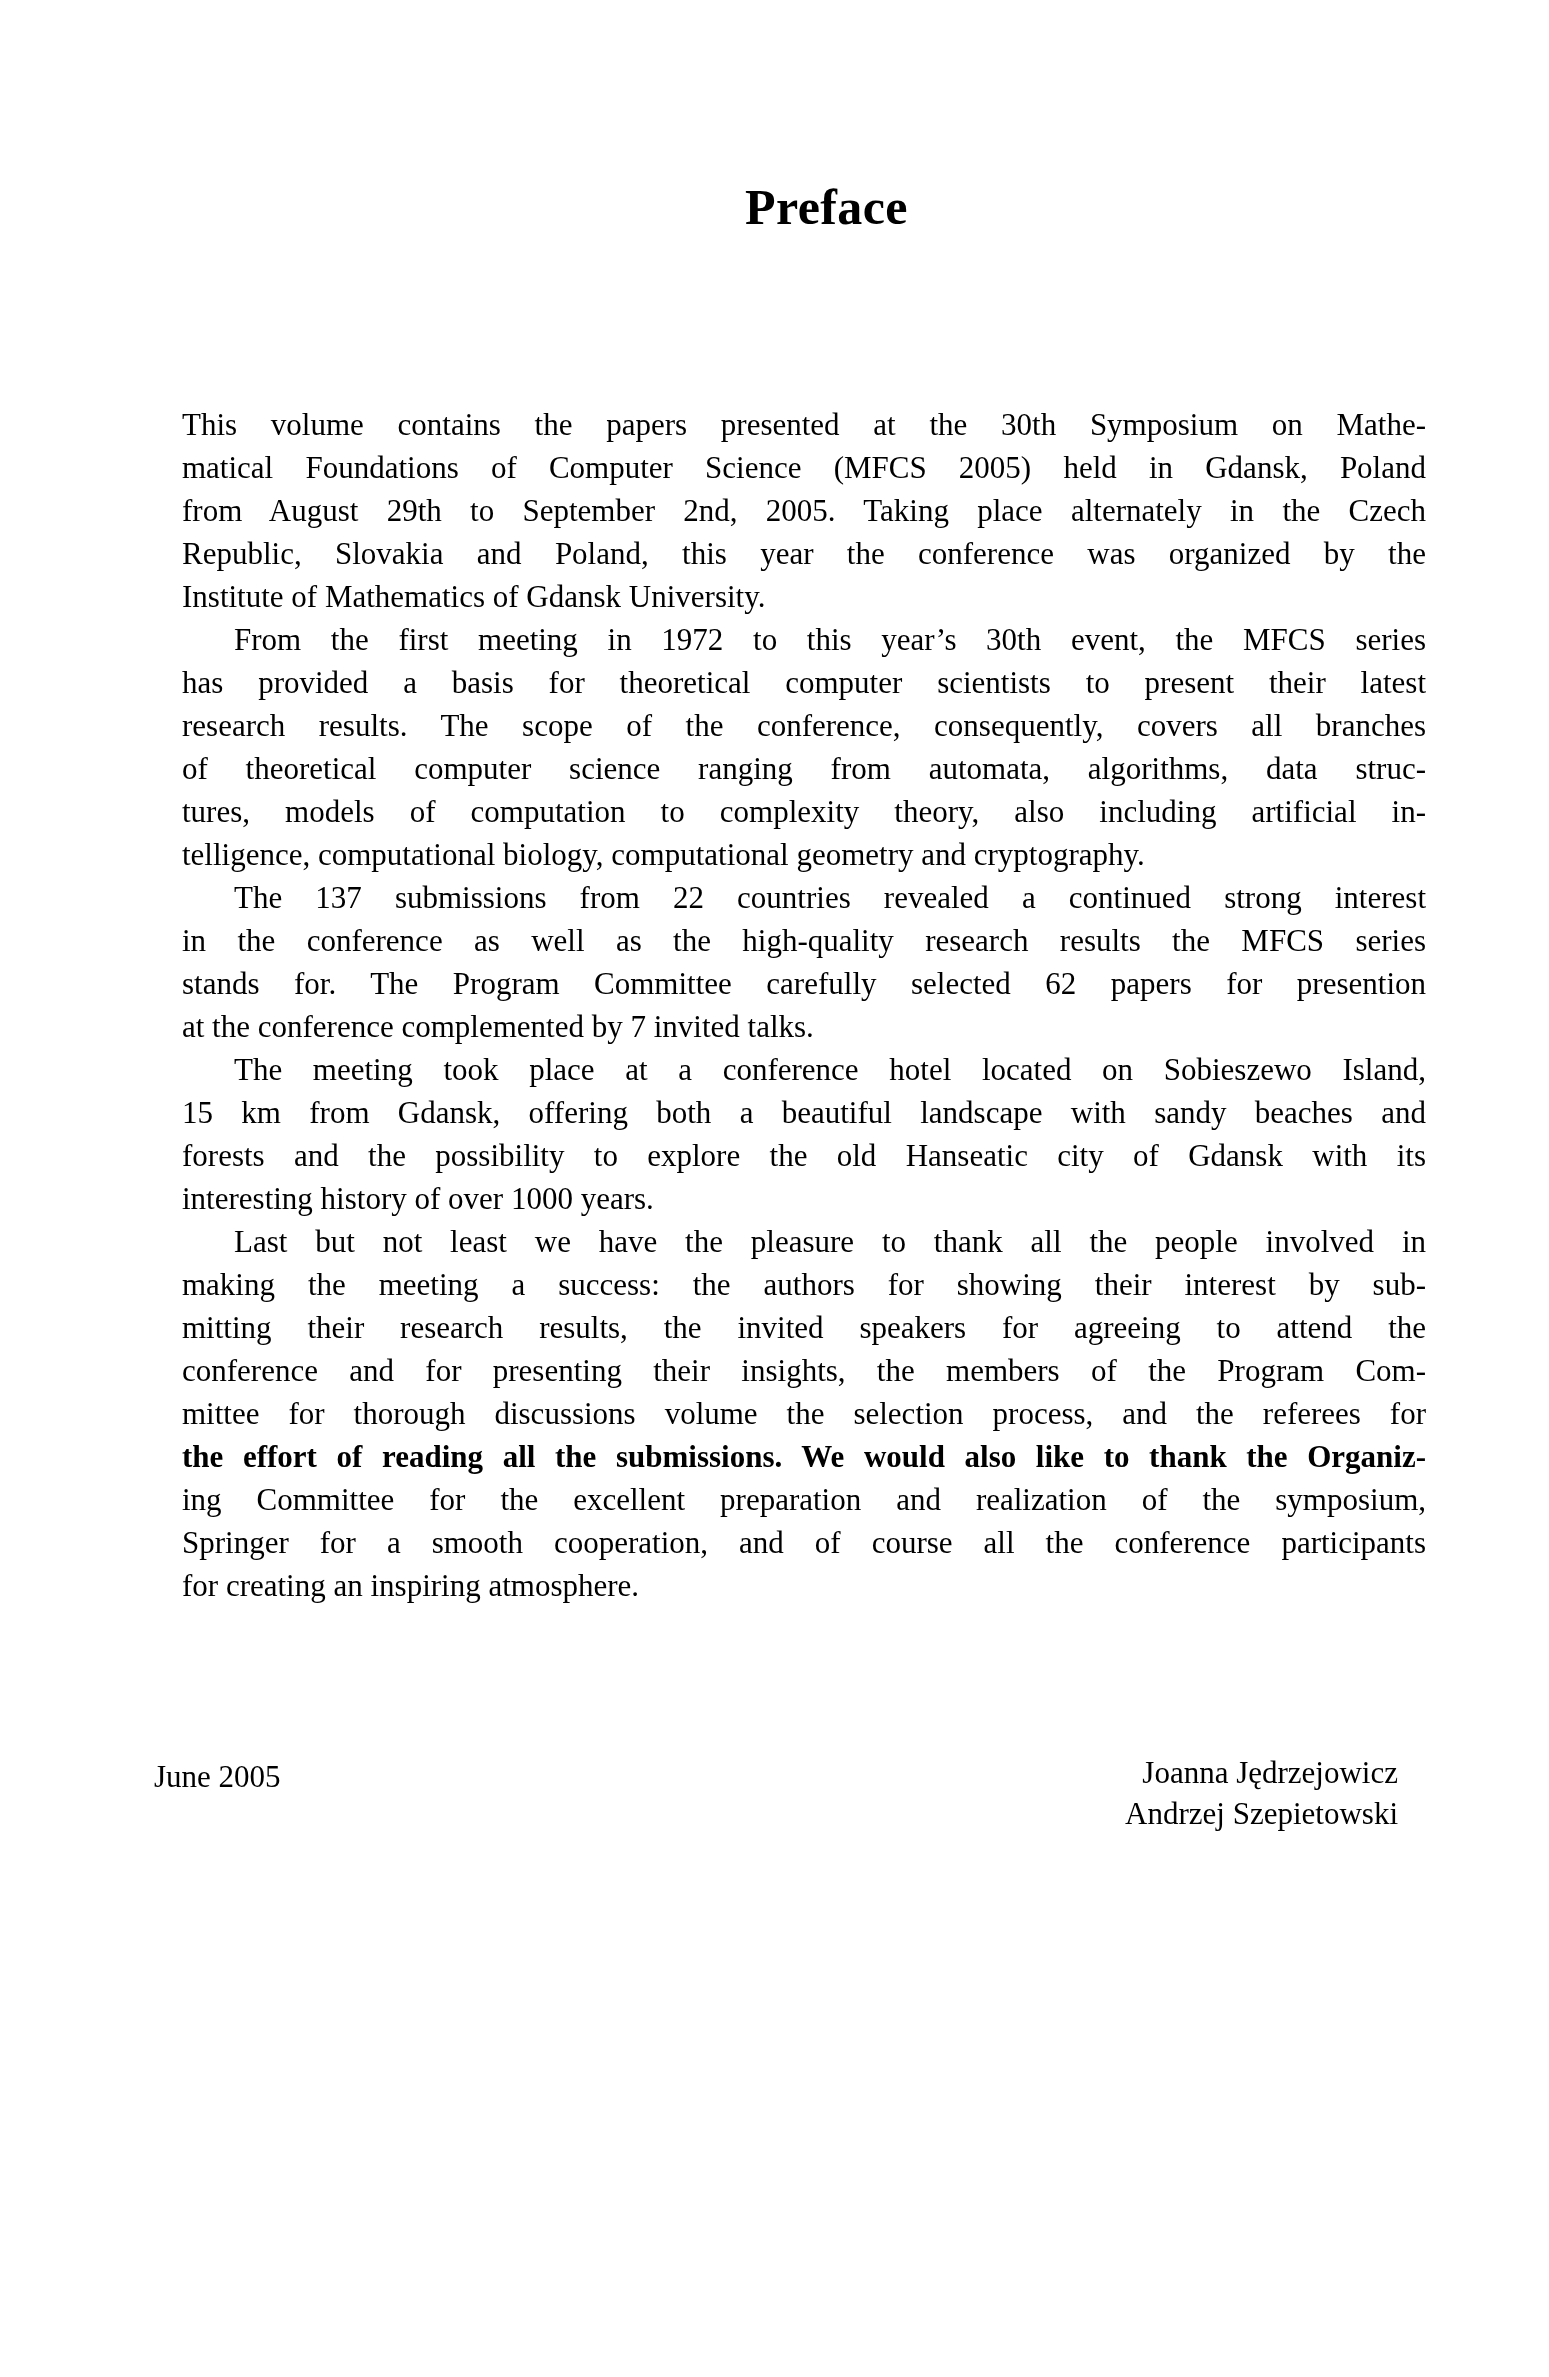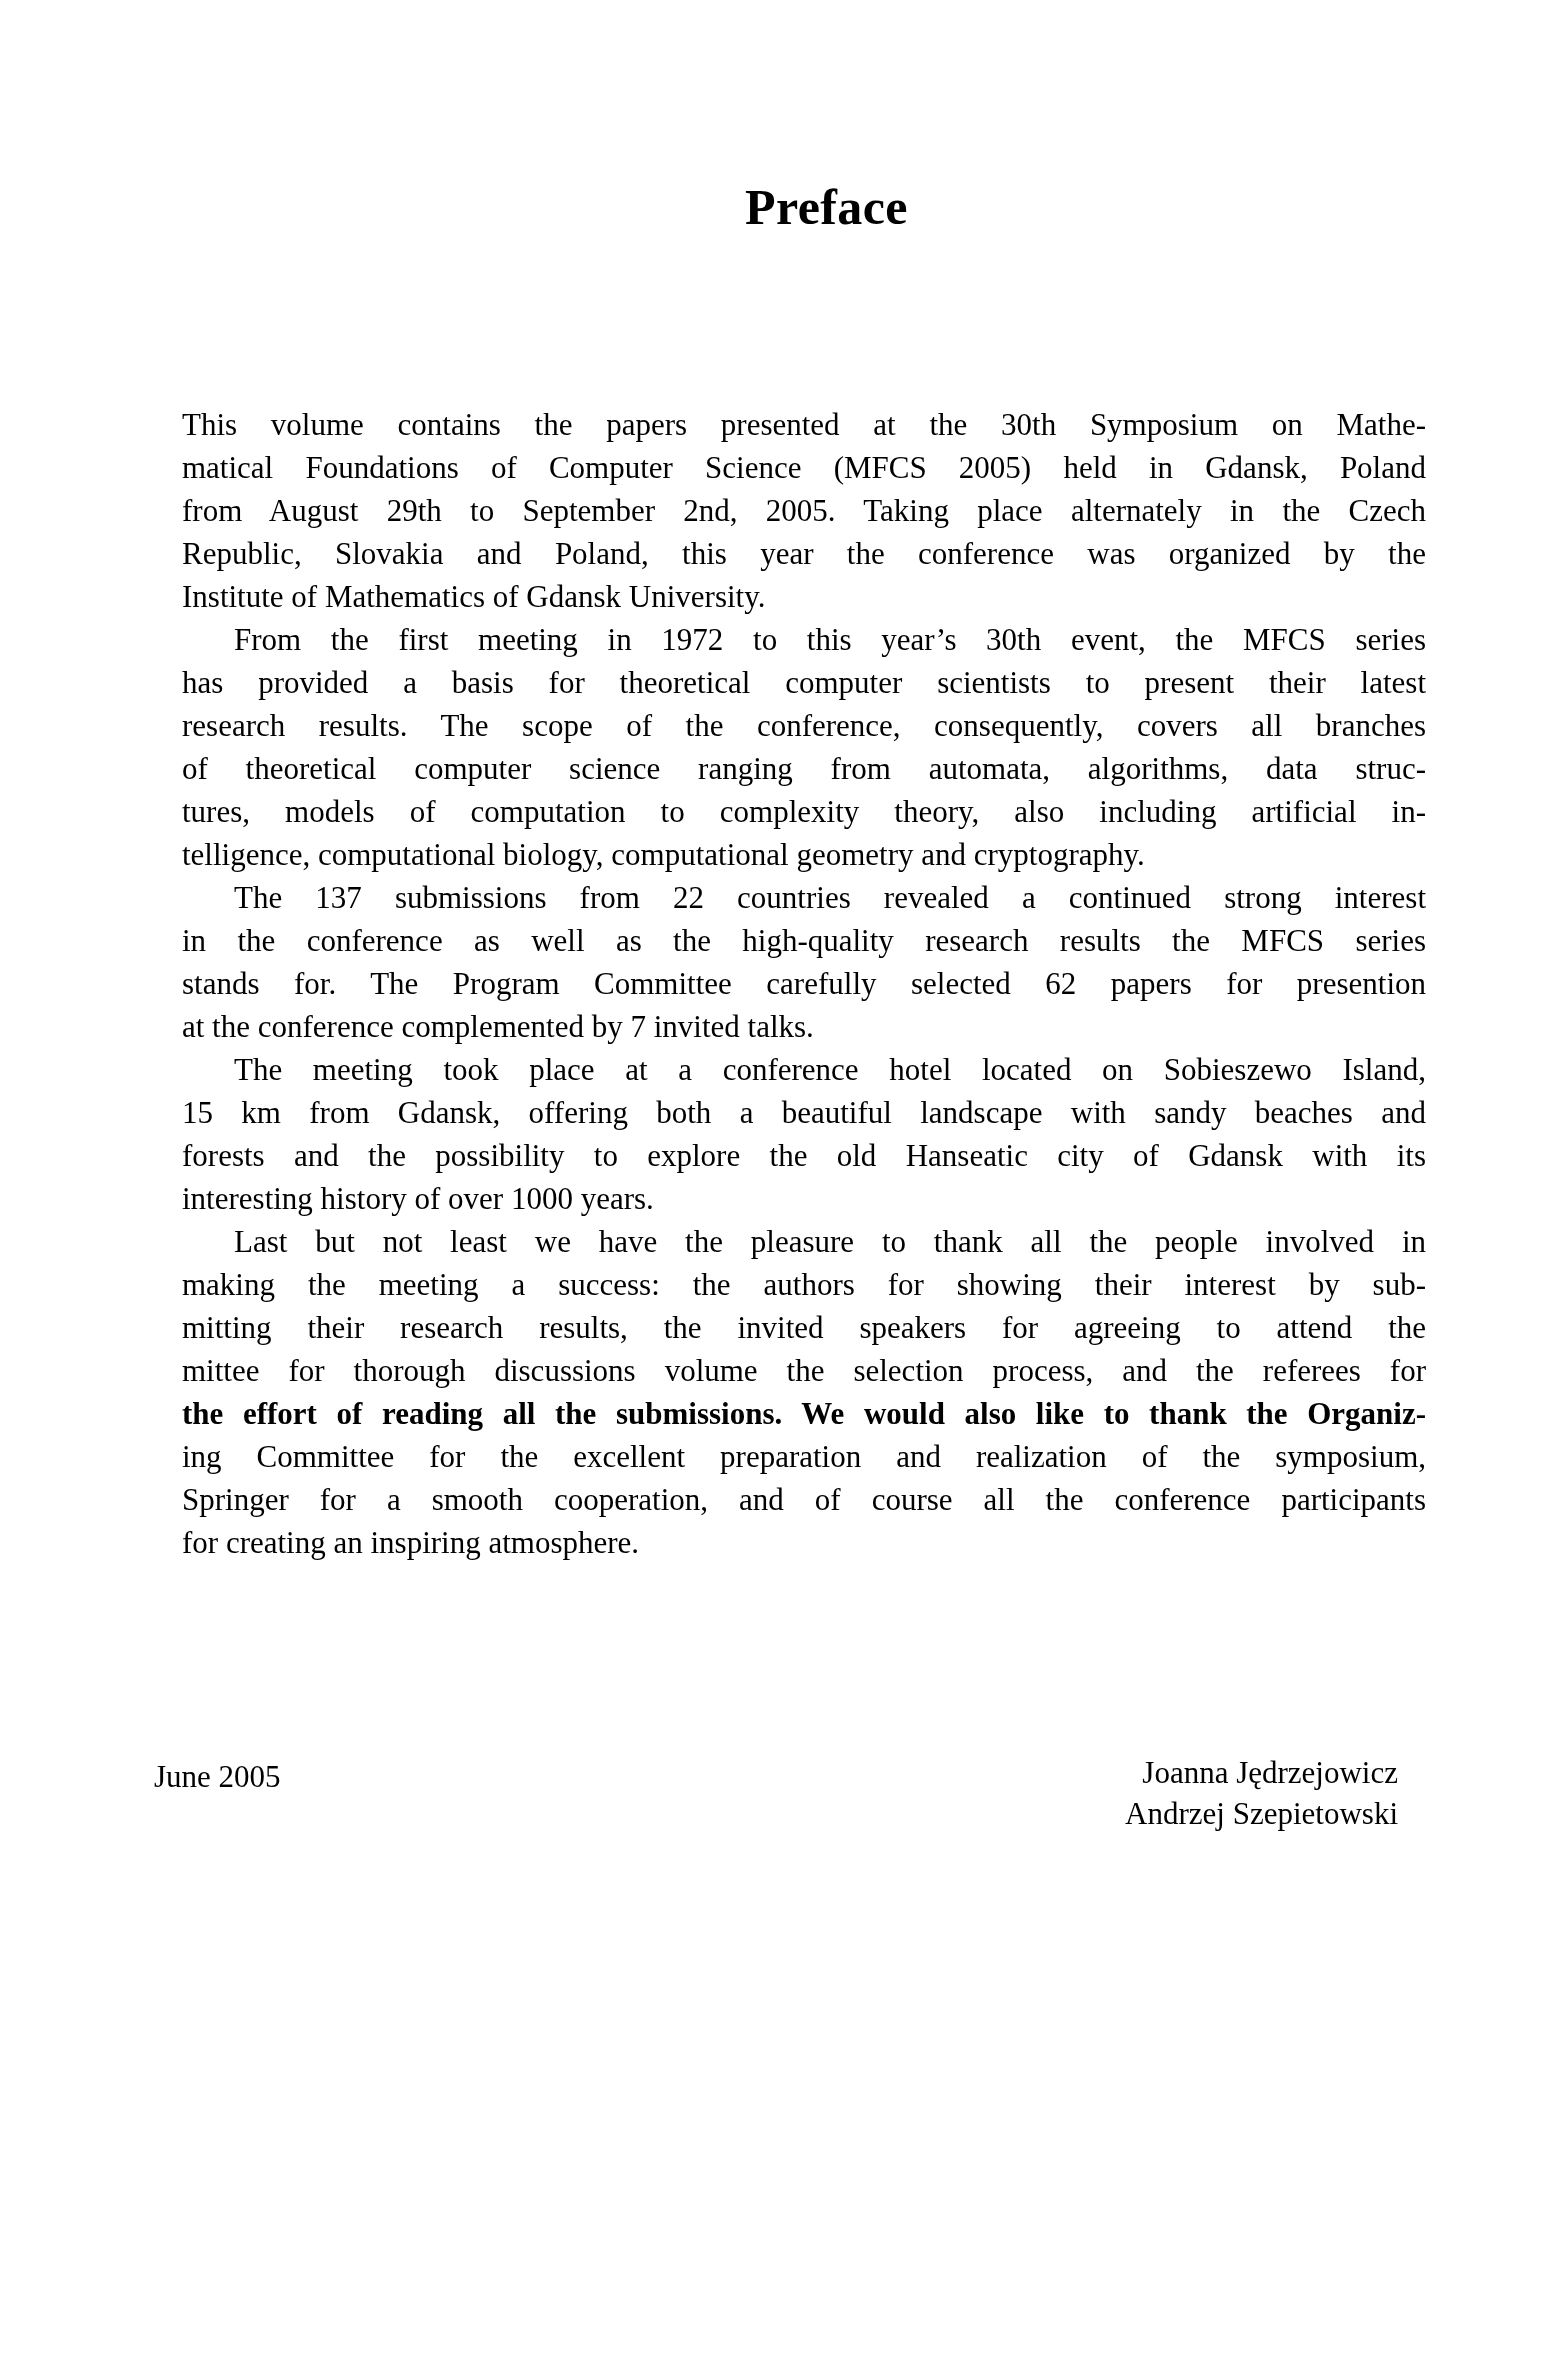--- a/index.html
+++ b/index.html
@@ -111,20 +111,21 @@
     <span class="line indent" style="white-space: normal; word-spacing: 0px;">The meeting took place at a conference hotel located on Sobieszewo Island,</span>
     <span class="line" style="white-space: normal; word-spacing: 0px;">15 km from Gdansk, offering both a beautiful landscape with sandy beaches and</span>
     <span class="line" style="white-space: normal; word-spacing: 0px;">forests and the possibility to explore the old Hanseatic city of Gdansk with its</span>
     <span class="line last">interesting history of over 1000 years.</span>
   </div>
 
   <div class="paragraph">
     <span class="line indent" style="white-space: normal; word-spacing: 0px;">Last but not least we have the pleasure to thank all the people involved in</span>
     <span class="line" style="white-space: normal; word-spacing: 0px;">making the meeting a success: the authors for showing their interest by sub-</span>
     <span class="line" style="white-space: normal; word-spacing: 0px;">mitting their research results, the invited speakers for agreeing to attend the</span>
+    <span class="line" style="white-space: normal; word-spacing: 0px;">conference and for presenting their insights, the members of the Program Com-</span>
     <span class="line" style="white-space: normal; word-spacing: 0px;">mittee for thorough discussions volume the selection process, and the referees for</span>
     <span class="line" style="white-space: normal; word-spacing: 0px; font-weight: bold;">the effort of reading all the submissions. We would also like to thank the Organiz-</span>
     <span class="line" style="white-space: normal; word-spacing: 0px;">ing Committee for the excellent preparation and realization of the symposium,</span>
     <span class="line" style="white-space: normal; word-spacing: 0px;">Springer for a smooth cooperation, and of course all the conference participants</span>
     <span class="line last">for creating an inspiring atmosphere.</span>
   </div>
 </div>
 
 <div class="signature-block">
   <div class="sig-date">June 2005</div>

